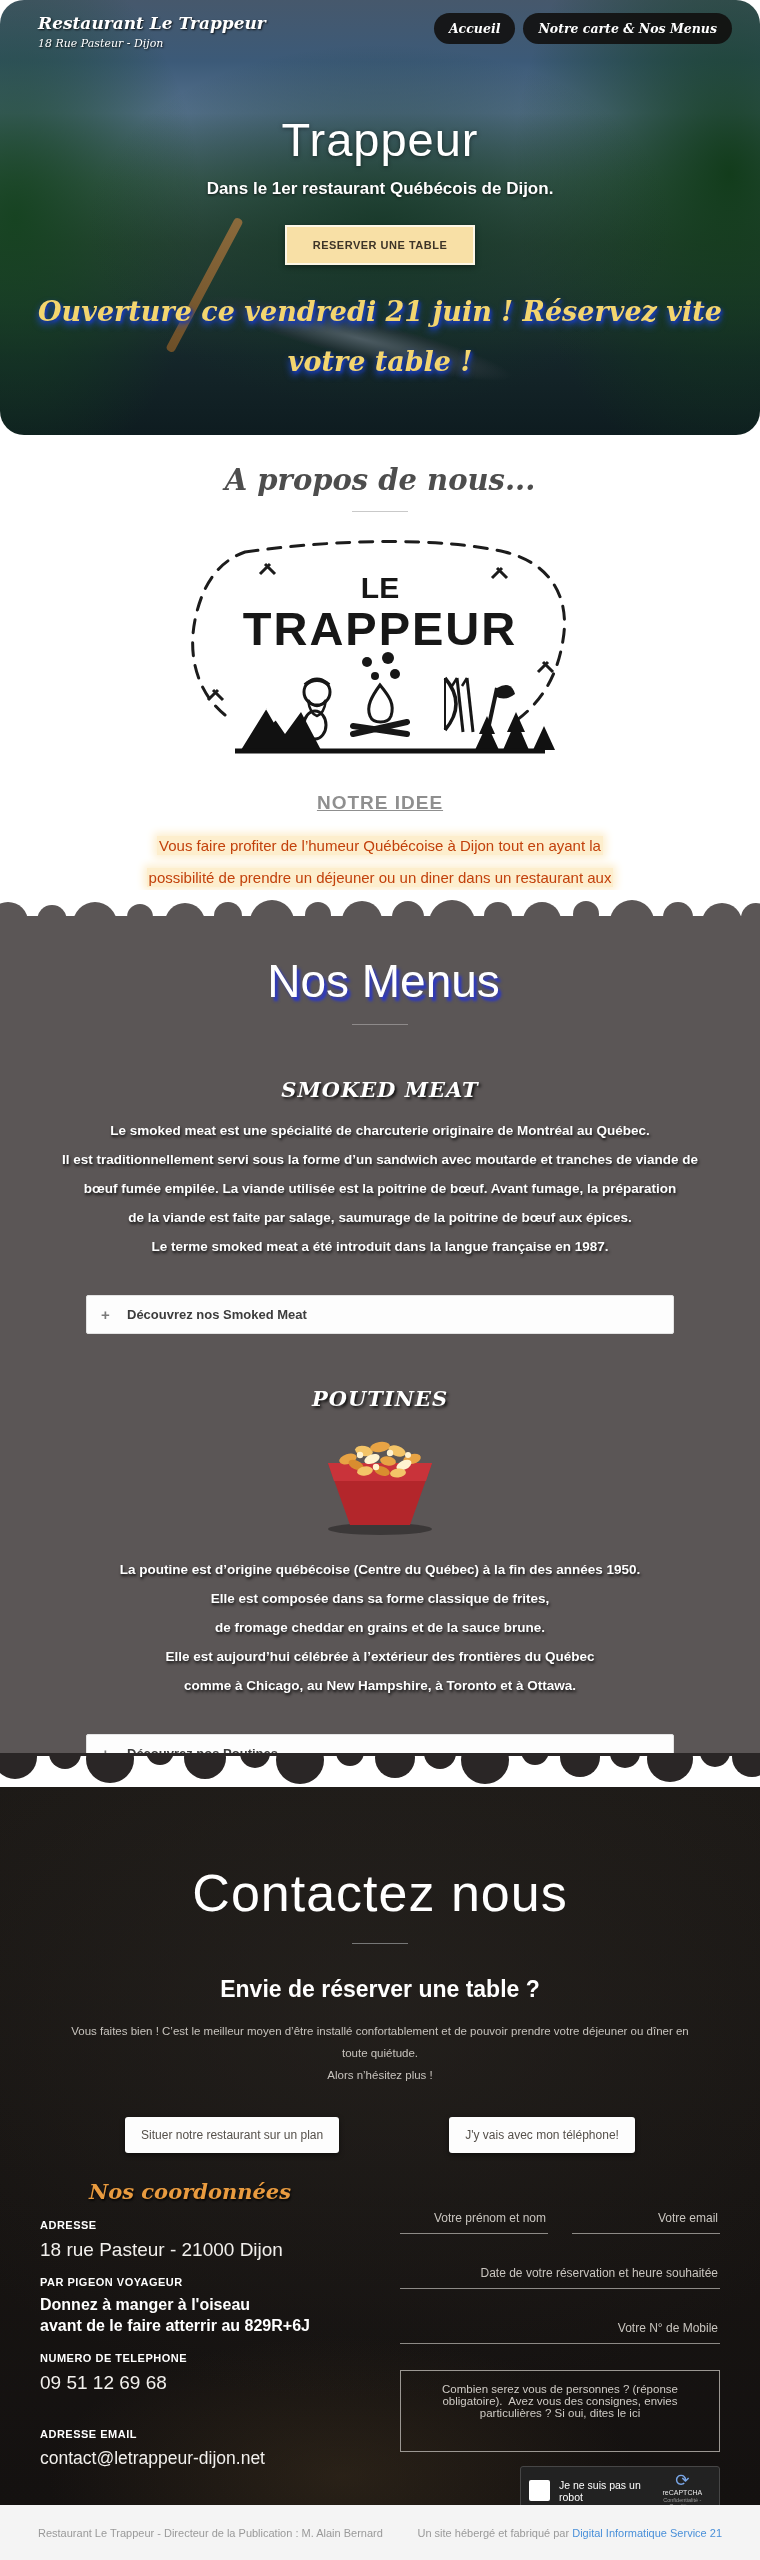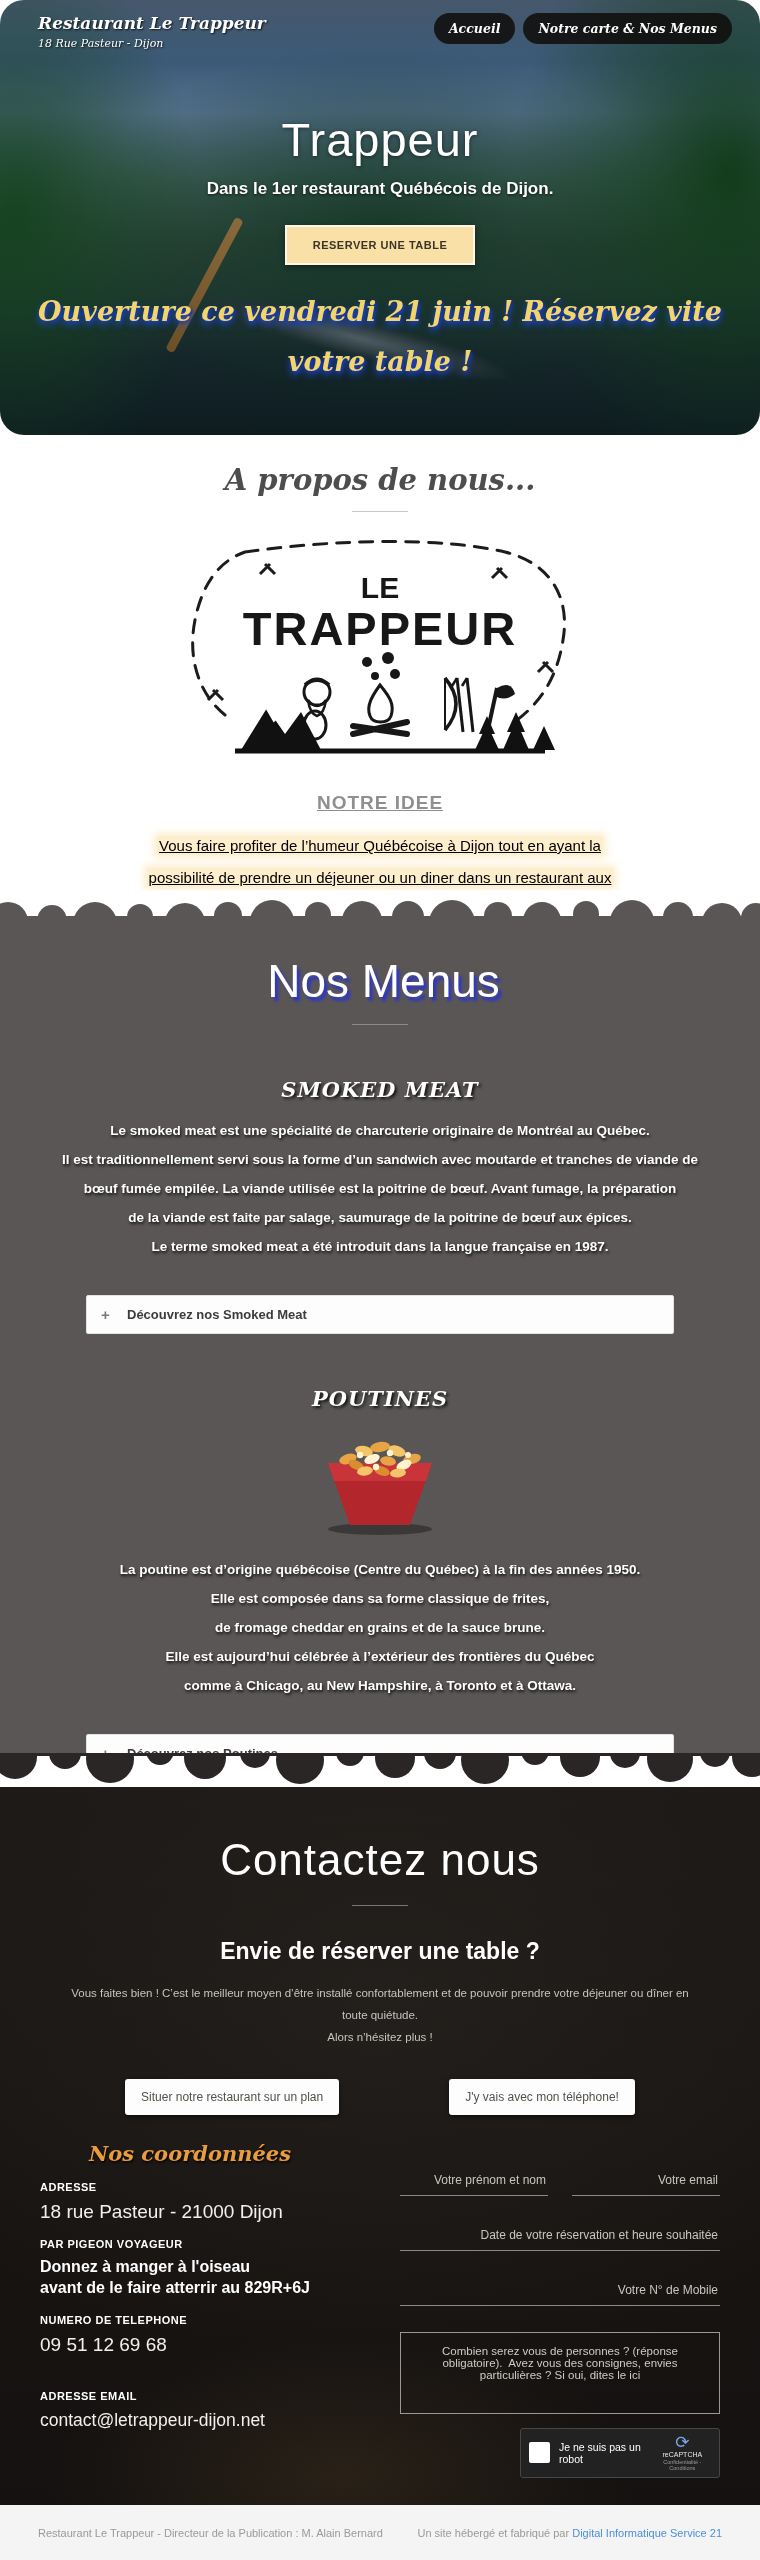--- a/index.html
+++ b/index.html
@@ -35,21 +35,21 @@
   .hero-announce { margin-top:22px; font-family:"DejaVu Serif", serif; font-style:italic; font-weight:bold;
     font-size:27px; line-height:1.85; color:#f3d56e; white-space:pre-line;
     text-shadow:0 4px 7px #1f49cf, 2px 2px 3px rgba(21,48,160,.9); }
 
   
   .about { height:455px; background:#fff; text-align:center; overflow:hidden; }
   .about-title { margin-top:28px; font-family:"DejaVu Serif", serif; font-style:italic; font-weight:bold; font-size:29px; color:#4d4d4d; }
   .divider { width:56px; height:1px; background:#c9c9c9; margin:14px auto 0 auto; }
   .logo-wrap { margin-top:8px; }
   .idea-title { display:inline-block; margin-top:16px; font-size:19px; font-weight:bold; color:#8f8f8f; letter-spacing:1px; text-decoration:underline; }
-  .idea-text { margin:16px auto 0 auto; width:560px; font-size:15px; line-height:2.1; color:#000000;text-decoration:underline; }
+  .idea-text { margin:16px auto 0 auto; width:560px; font-size:15px; line-height:2.1; color:#c2410c; }
   .idea-text .hl { background:#fdeecd; box-shadow:0 0 8px 3px #fdeecd; padding:1px 2px; }
 
   
   .menus { position:relative; height:897px; background:#5b5656; text-align:center; color:#fff; overflow:hidden; }
   .cloud-top { position:absolute; top:0; left:0; display:block; }
   .cloud-bottom { position:absolute; bottom:0; left:0; display:block; }
   .menus-title { padding-top:64px; font-size:46px; font-weight:400; color:#fff; text-shadow:3px 4px 3px #2a36c8;padding-left:7px; }
   .menus .divider { background:#8e8a8a; margin-top:16px; }
   .dish-title { margin-top:52px; font-family:"DejaVu Serif", serif; font-style:italic; font-weight:bold; font-size:21px; letter-spacing:1px; text-shadow:2px 2px 3px rgba(0,0,0,.8); }
   .dish-text { margin:14px auto 0 auto; width:640px; font-size:13.5px; font-weight:bold; line-height:2.15; white-space:pre-line; text-shadow:1px 2px 3px rgba(0,0,0,.85); }
@@ -58,21 +58,21 @@
   .accordion .plus { color:#7a7a7a; font-size:15px; font-weight:bold; width:26px; text-align:left; }
   .accordion .acc-label { color:#3c3c3c; font-size:13px; font-weight:bold; }
   .poutine-wrap { margin-top:14px; }
 
   
   .contact { position:relative; height:718px; overflow:hidden; color:#fff; text-align:center;
     background:
       radial-gradient(ellipse 420px 200px at 45% 96%, rgba(96,74,42,.28), transparent 70%),
       radial-gradient(ellipse 700px 500px at 50% 30%, rgba(44,40,36,.5), transparent 80%),
       linear-gradient(180deg,#1c1916 0%,#171412 55%,#141110 100%); }
-  .contact-title { padding-top:48px; font-size:44px; font-weight:400; letter-spacing:1px; }
+  .contact-title { padding-top:76px; font-size:52px; font-weight:400; letter-spacing:1px; }
   .contact .divider { background:#777; margin-top:20px; }
   .contact-sub { margin-top:32px; font-size:23px; font-weight:bold; }
   .contact-intro { margin:18px auto 0 auto; width:620px; font-size:11.5px; color:#c7c3bd; line-height:1.9; white-space:pre-line; }
   .contact-btn-row { margin-top:30px; display:flex; justify-content:center; gap:110px; }
   .white-btn { background:#fdfdfd; border:none; border-radius:3px; color:#55504a; font-size:12px; padding:11px 16px; cursor:pointer; box-shadow:0 2px 5px rgba(0,0,0,.5); }
   .cols { display:flex; margin-top:26px; padding:0 40px; text-align:left; }
   .col-left { width:300px; }
   .col-right { width:320px; margin-left:auto; }
   .script-head { font-family:"DejaVu Serif", serif; font-style:italic; font-weight:bold; font-size:21px; color:#e99b3f; text-align:center; text-shadow:1px 2px 2px rgba(0,0,0,.7); }
   .c-label { margin-top:15px; font-size:11px; font-weight:bold; letter-spacing:.5px; color:#fff; }

